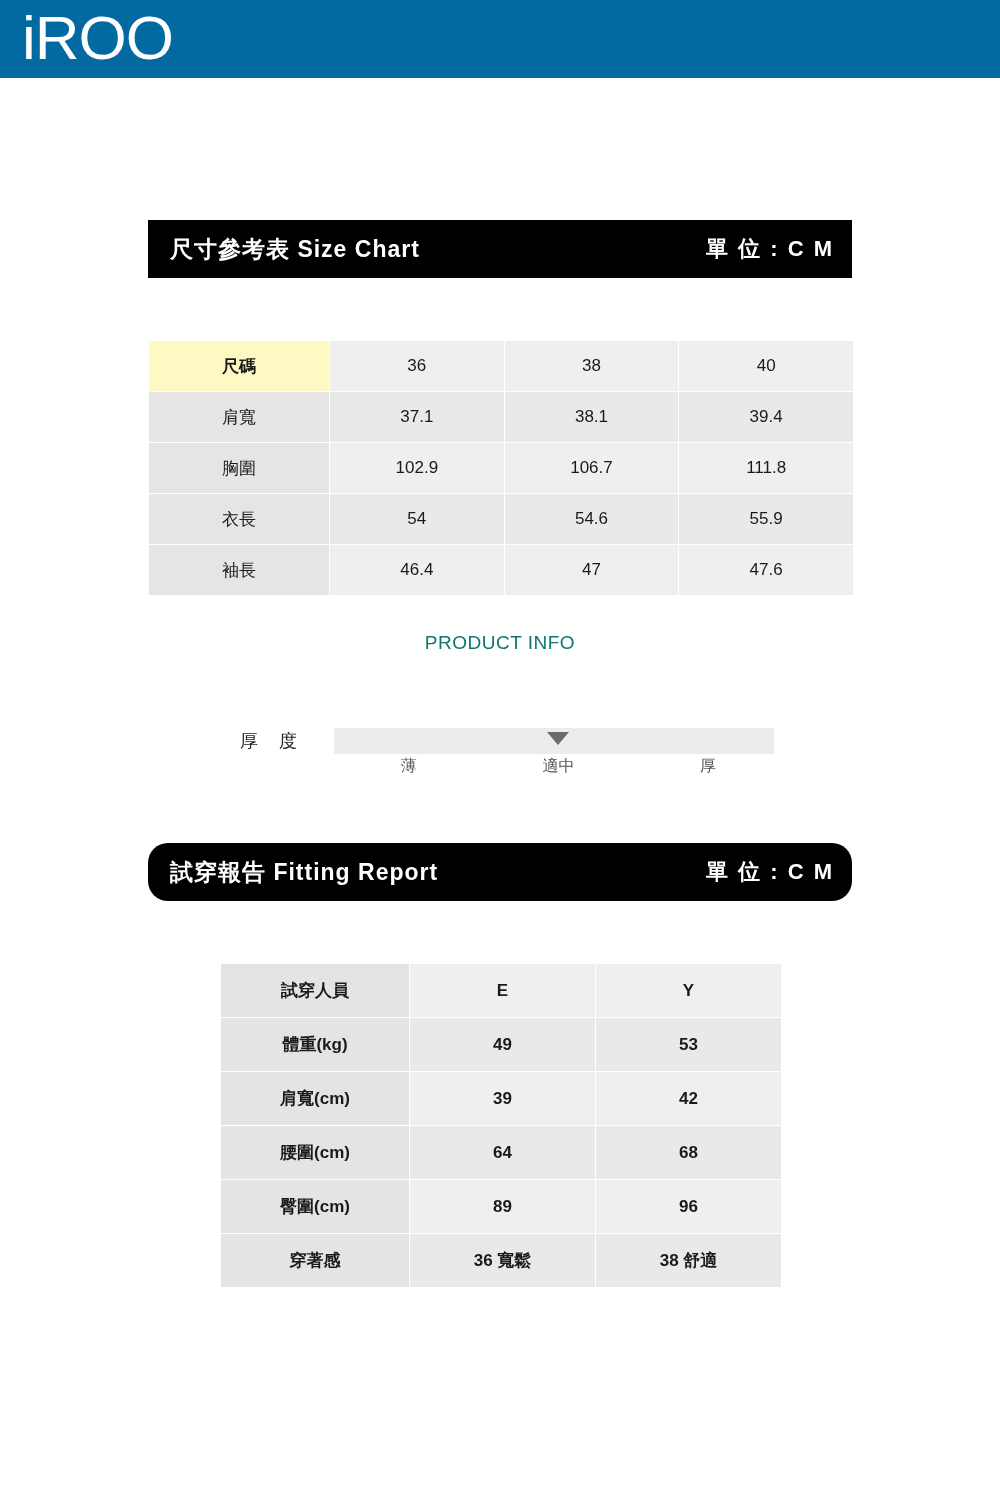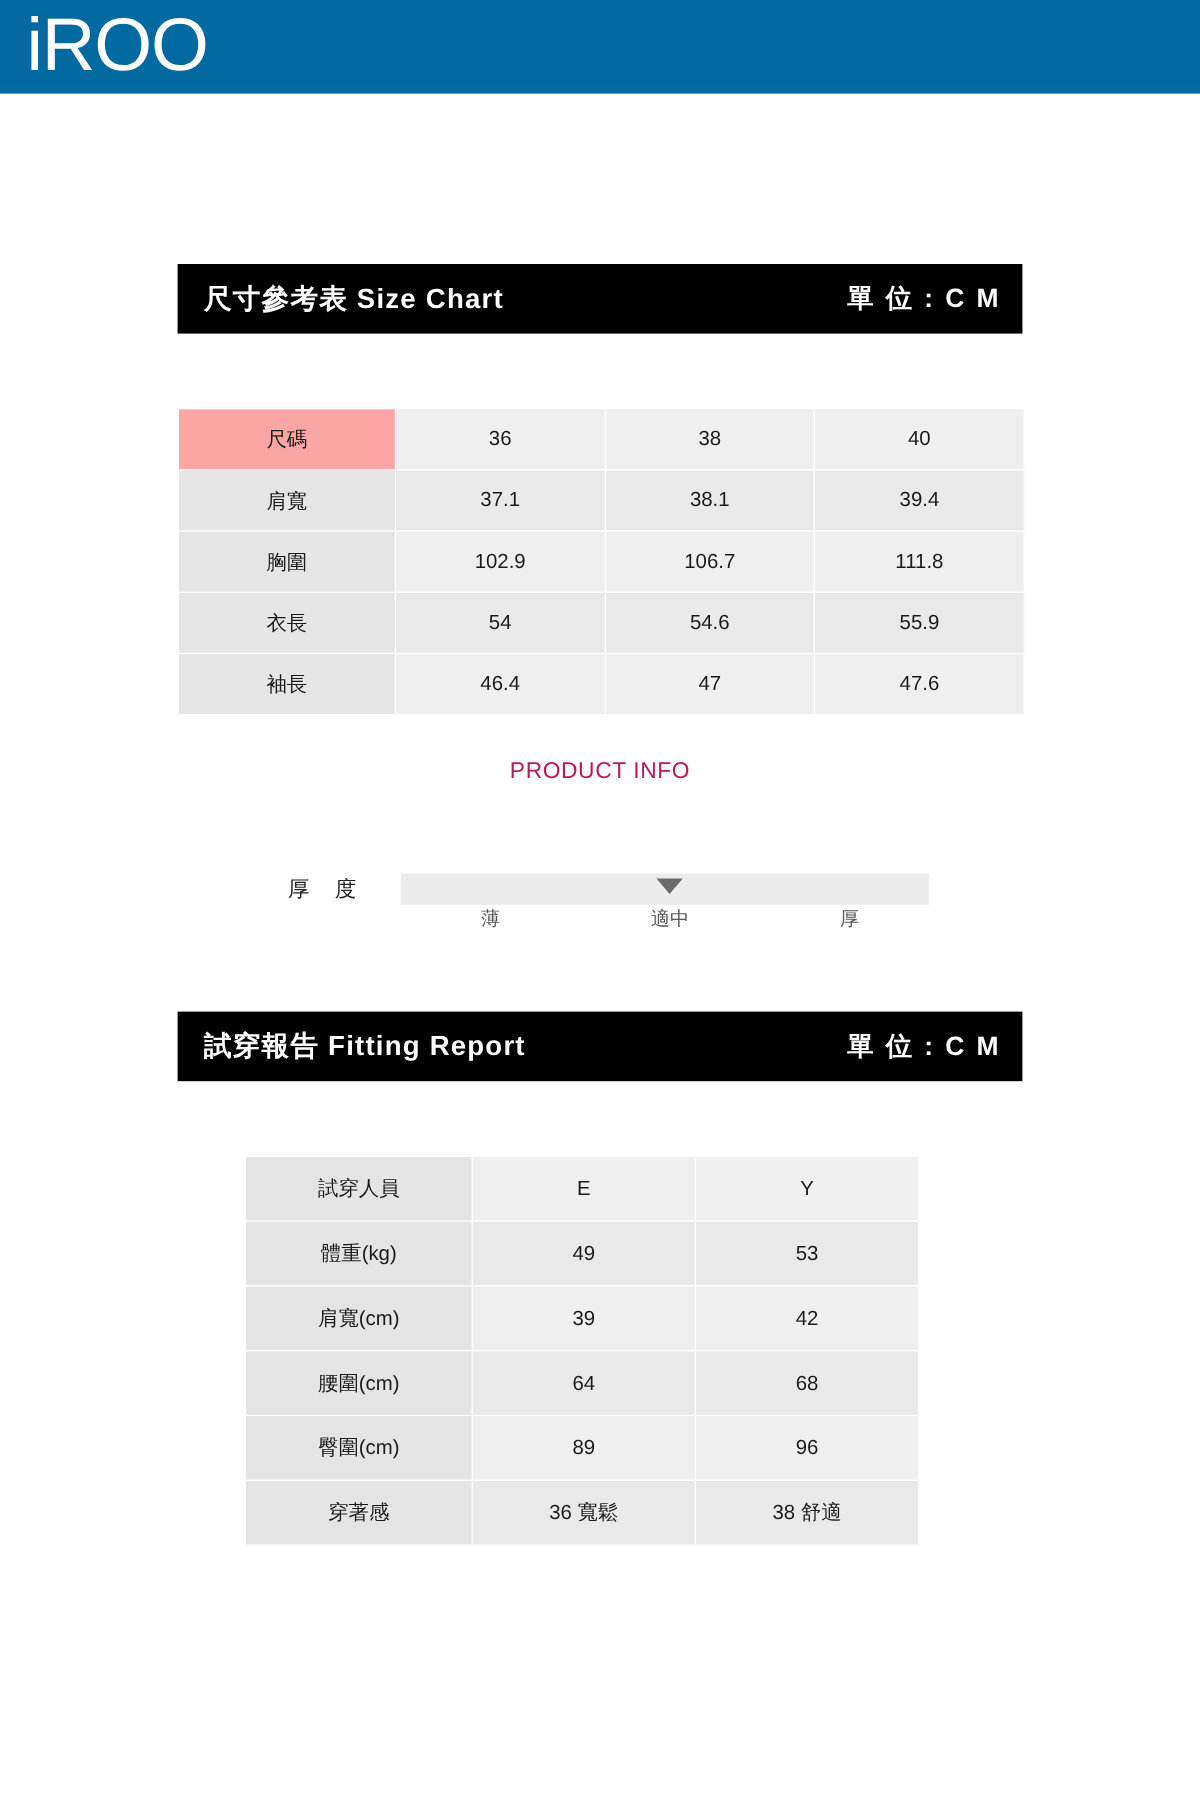--- a/index.html
+++ b/index.html
@@ -63,21 +63,21 @@
     right: 18px;
     top: 50%;
     transform: translateY(-50%);
     font-size: 22px;
     font-weight: bold;
     letter-spacing: 2px;
     white-space: nowrap;
   }
 
   #size-chart-bar { top: 220px; }
-  #fitting-bar { top: 843px; }
+  #fitting-bar { top: 843px; border-radius: 20px; }
 
   
   .size-table {
     position: absolute;
     left: 148px;
     top: 340px;
     width: 706px;
     border-collapse: collapse;
     table-layout: fixed;
   }
@@ -91,39 +91,40 @@
   }
   .size-table td.label {
     width: 178px;
     background: #e5e5e5;
     font-size: 17px;
   }
   .size-table tr.head td {
     background: #e9e9e9;
   }
   .size-table tr.head td.label {
-    background: #fca5a5;
+    background: #fef9c3;
+    font-weight: bold;
   }
   .size-table tr:nth-child(odd) td:not(.label) {
     background: #efefef;
   }
   .size-table tr:nth-child(even) td:not(.label) {
     background: #e9e9e9;
   }
 
   
   .product-info-title {
     position: absolute;
     left: 0;
     top: 632px;
     width: 1000px;
     text-align: center;
     font-size: 19px;
     letter-spacing: 0.5px;
-    color: #be185d;
+    color: #0f766e;
   }
   .thickness-row {
     position: absolute;
     left: 240px;
     top: 712px;
     width: 620px;
     height: 34px;
     margin-top: 16px;
   }
   .thickness-label {
@@ -166,25 +167,26 @@
     position: absolute;
     font-size: 16px;
     color: #555;
     transform: translateX(-50%);
     white-space: nowrap;
   }
 
   
   .fit-table {
     position: absolute;
-    left: 204px;
+    left: 220px;
     top: 963px;
     width: 562px;
     border-collapse: collapse;
     table-layout: fixed;
+    font-weight: bold;
   }
   .fit-table td {
     height: 51px;
     border: 1px solid #ffffff;
     text-align: center;
     vertical-align: middle;
     font-size: 17px;
     background: #efefef;
   }
   .fit-table td.label {

